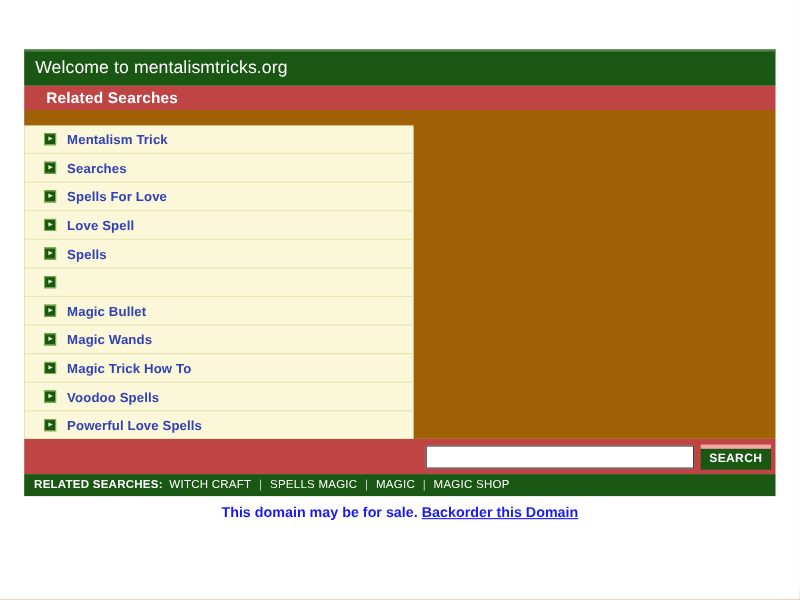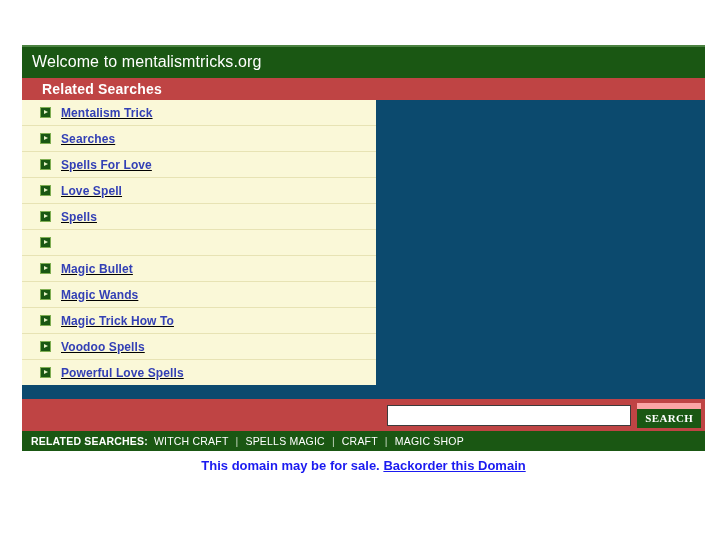--- a/index.html
+++ b/index.html
@@ -45,24 +45,23 @@
     font-size: 14px;
     font-weight: bold;
     padding: 5px 0 5px 20px;
     height: 12px;
     line-height: 12px;
     letter-spacing: 0.2px;
   }
   
   .body-row {
     display: flex;
-    background: #0c4a6e;
-    align-items: flex-start;
+    background: #a16207;
+    align-items: flex-end;
     height: 299px;
-    text-decoration: underline;
   }
   .links-col {
     width: 354px;
     background: #faf8d8;
     flex: 0 0 354px;
   }
   .gap-col {
     flex: 0 0 5px;
     background: #bf4444;
   }
@@ -238,23 +237,23 @@
     background: #ffffff;
     font-family: "Liberation Sans", sans-serif;
     font-size: 11px;
     padding: 1px 3px;
     margin-right: 6px;
     box-sizing: content-box;
   }
   .search-button {
     background: #1a5713;
     border: none;
-    border-top: 6px solid #fca5a5;
+    border-top: 4px solid #fca5a5;
     color: #ffffff;
-    font-family: Liberation Serif, serif;
+    font-family: Liberation Sans, sans-serif;
     font-size: 11px;
     font-weight: bold;
     letter-spacing: 0.3px;
     padding: 3px 8px 4px;
     cursor: pointer;
   }
   
   .related-bar {
     background: #1a5713;
     color: #ffffff;
@@ -386,21 +385,21 @@
       <input class="search-input" type="text" placeholder="" style="">
       <button class="search-button">SEARCH</button>
     </div>
 
     <div class="related-bar">
       <span class="rb-label">RELATED SEARCHES:</span>
       <a href="#" class="rb-item">WITCH CRAFT</a>
       <span class="sep">|</span>
       <a href="#" class="rb-item">SPELLS MAGIC</a>
       <span class="sep">|</span>
-      <a href="#" class="rb-item">CRAFT</a>
+      <a href="#" class="rb-item">MAGIC</a>
       <span class="sep">|</span>
       <a href="#" class="rb-item">MAGIC SHOP</a>
     </div>
 
   </div>
 
   <div class="sale-line">
     <span>This domain may be for sale.</span>
     <a href="#">Backorder this Domain</a>
   </div>

